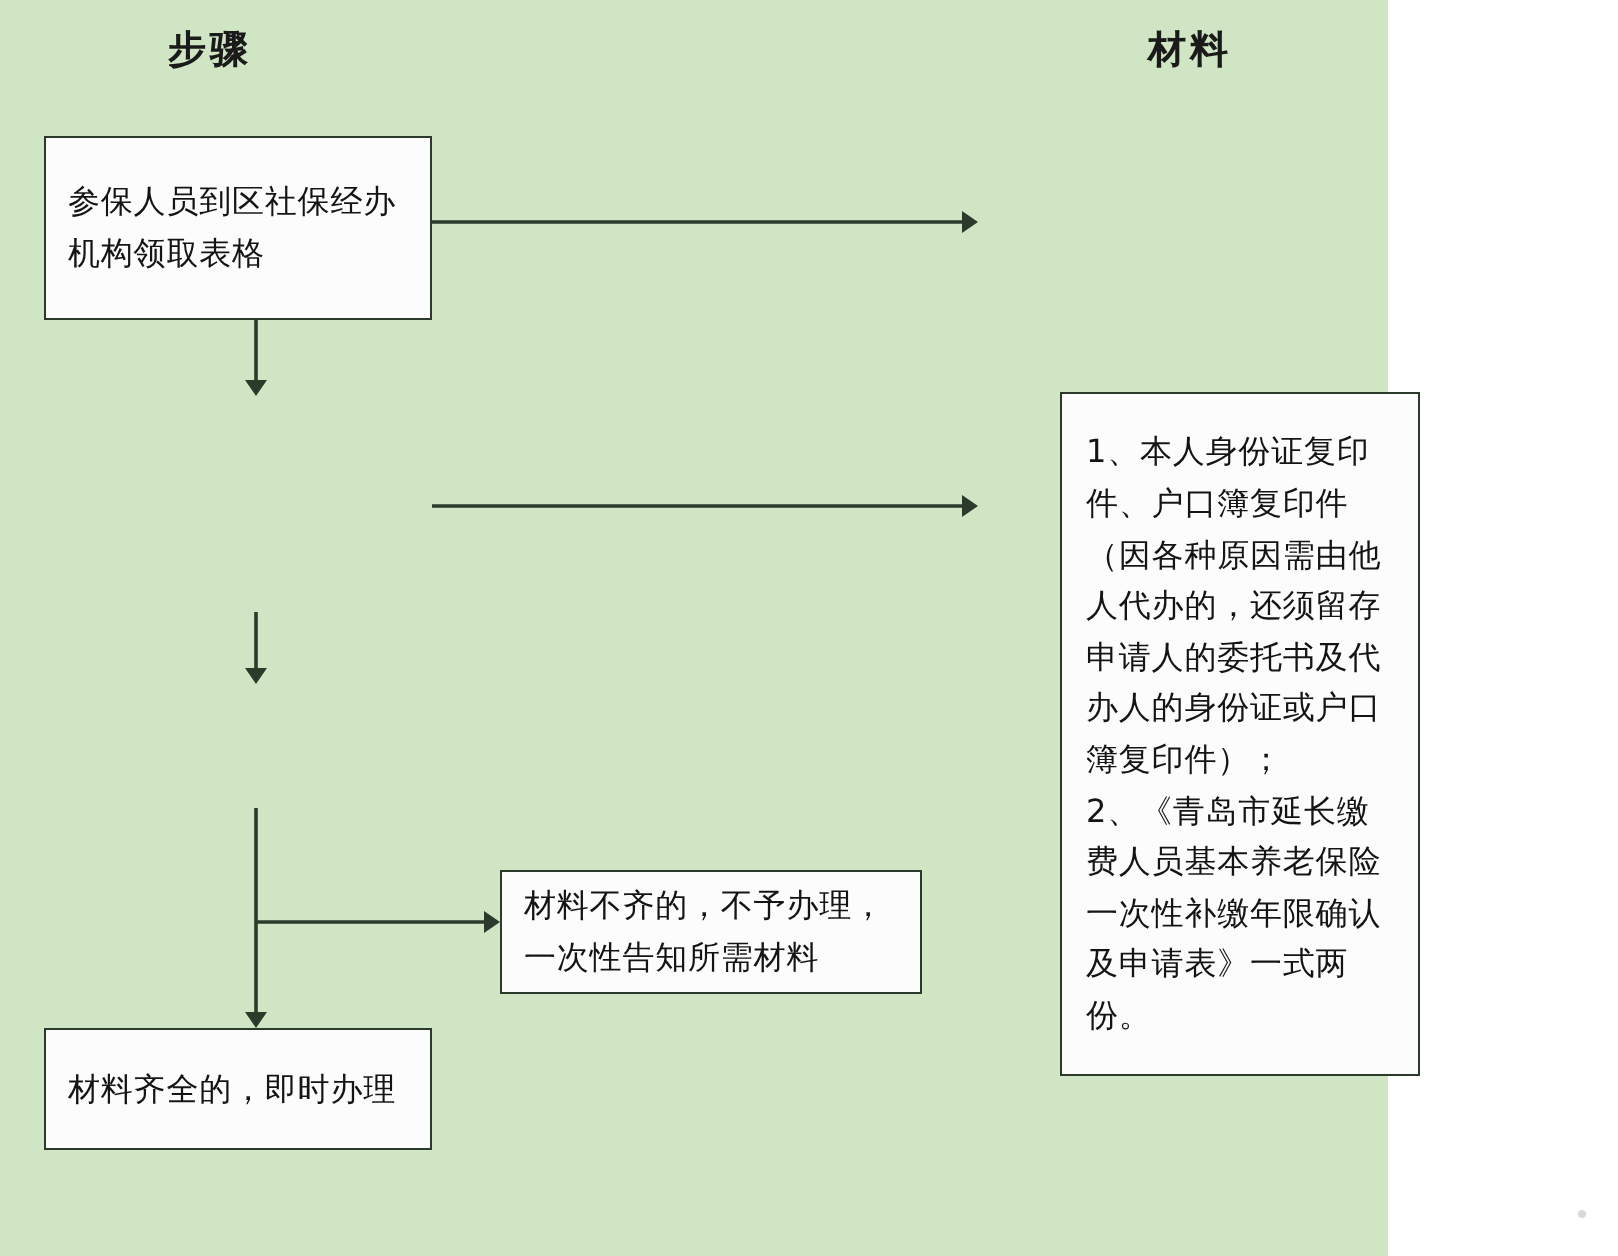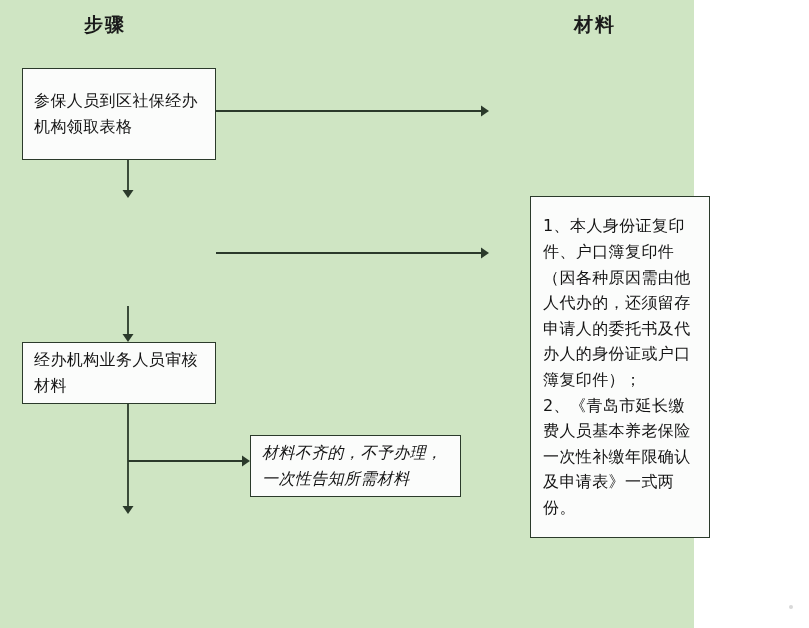--- a/index.html
+++ b/index.html
@@ -51,21 +51,21 @@
     color: #141414;
     padding: 0 11px;
     letter-spacing: 0.4px;
     white-space: pre-line;
     word-break: break-all;
   }
 
   #node-step1 { left: 22px; top: 68px; width: 194px; height: 92px; }
   #node-step2 { left: 22px; top: 198px; width: 194px; height: 108px; }
   #node-step3 { left: 22px; top: 342px; width: 194px; height: 62px; }
-  #node-incomplete { left: 250px; top: 435px; width: 211px; height: 62px; font-style: italic; }
+  #node-incomplete { left: 250px; top: 435px; width: 211px; height: 62px; }
   #node-complete { left: 22px; top: 514px; width: 194px; height: 61px; }
   #node-mat1 { left: 489px; top: 62px; width: 184px; height: 117px; }
   #node-mat2 { left: 494px; top: 196px; width: 180px; height: 342px; margin-left: 36px; }
 
   #node-mat1 .txt { text-align: left; padding: 0 14px; }
   #node-mat2 .txt { padding: 0 12px; line-height: 1.6; }
 
   svg#wires {
     position: absolute;
     left: 0;
@@ -128,28 +128,28 @@
         <line class="wire" x1="128" y1="461" x2="128" y2="506"></line>
         <polygon class="wire-head" points="122.5,506 133.5,506 128,514"></polygon>
       </g>
     </svg>
 
     <div class="node" id="node-step1">
       <div class="txt">参保人员到区社保经办机构领取表格</div>
     </div>
 
 
-    <div class="node" id="node-step3">
-      <div class="txt">经办机构业务人员审核材料</div>
-    </div>
 
     <div class="node" id="node-incomplete">
       <div class="txt">材料不齐的，不予办理，一次性告知所需材料</div>
     </div>
 
+    <div class="node" id="node-complete">
+      <div class="txt">材料齐全的，即时办理</div>
+    </div>
 
 
     <div class="node" id="node-mat2">
       <div class="txt">1、本人身份证复印件、户口簿复印件（因各种原因需由他人代办的，还须留存申请人的委托书及代办人的身份证或户口簿复印件）；
 2、《青岛市延长缴费人员基本养老保险一次性补缴年限确认及申请表》一式两份。</div>
     </div>
 
   </div>
   <div id="speck"></div>
 </div>

